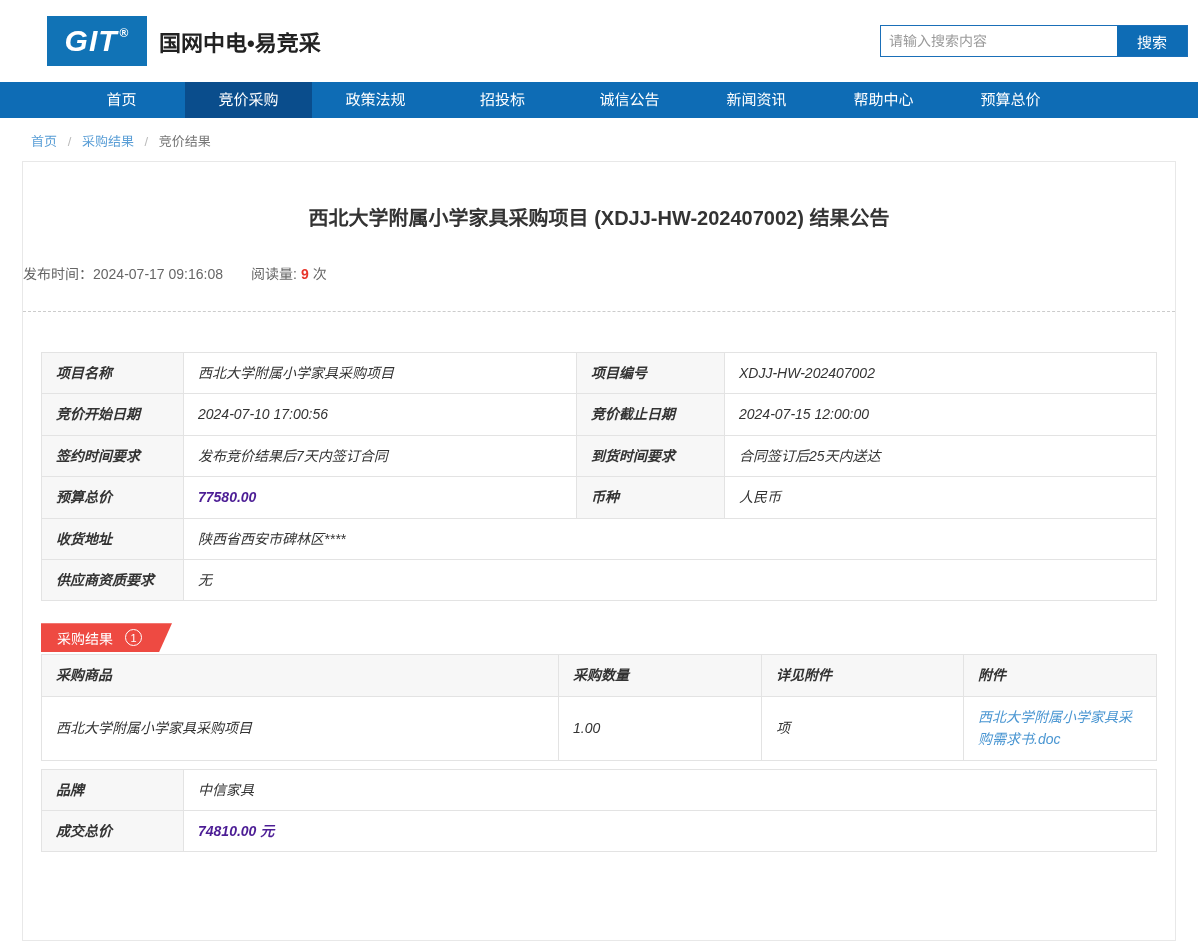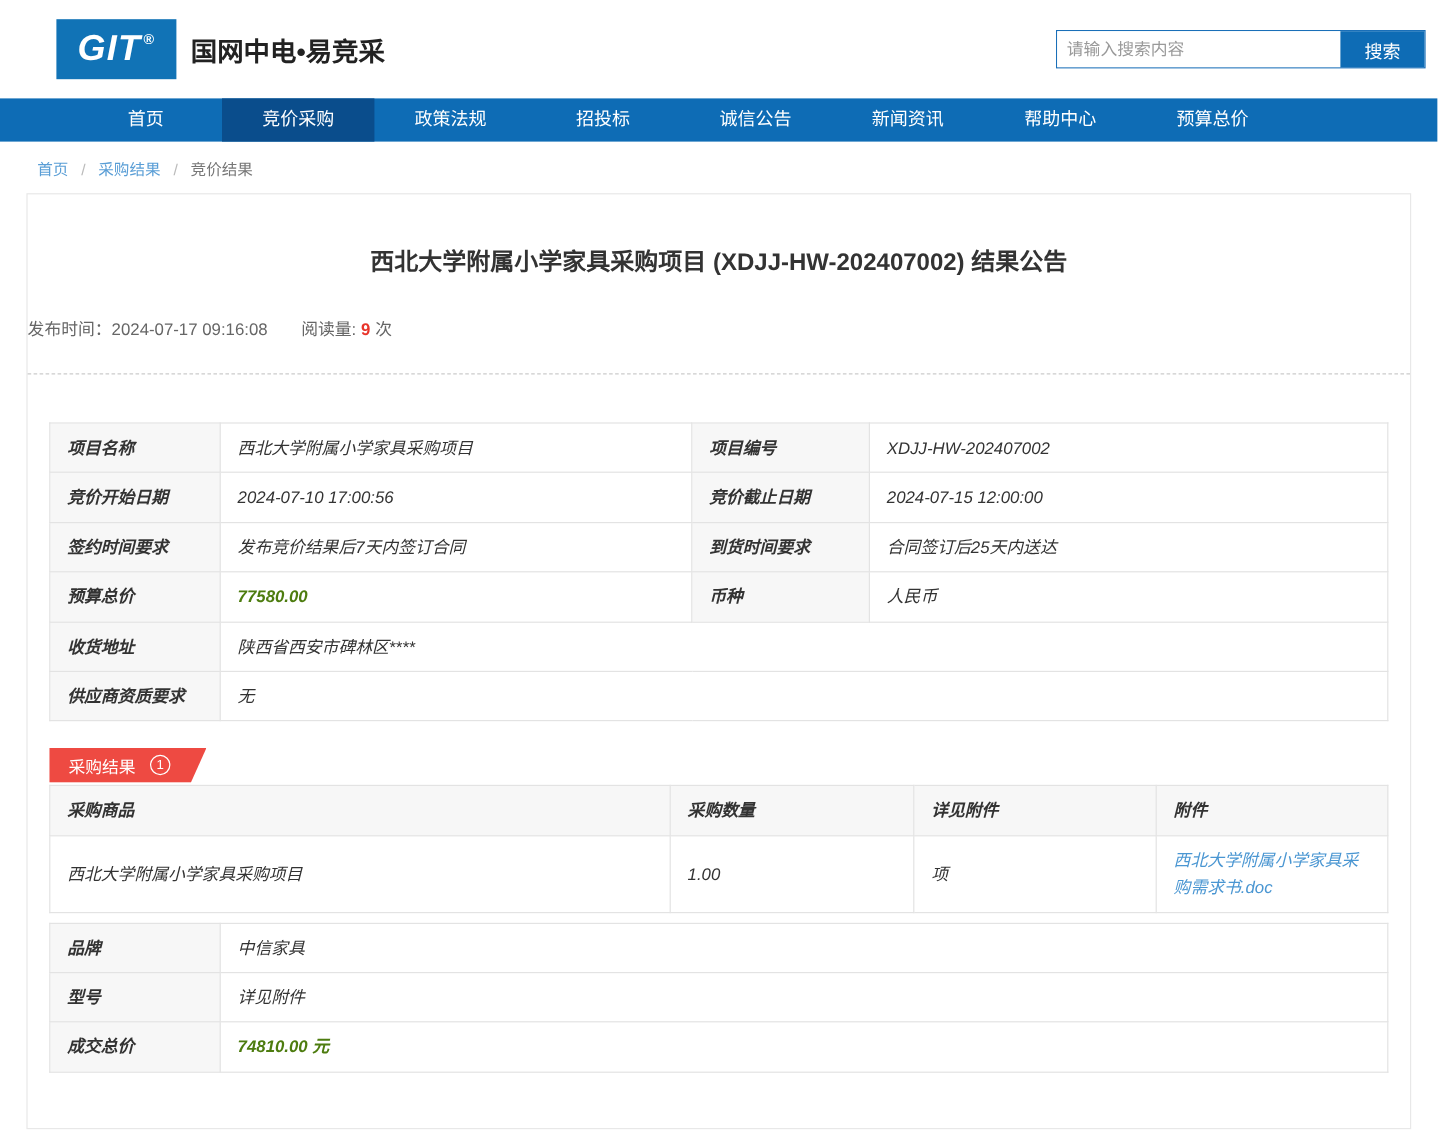--- a/index.html
+++ b/index.html
@@ -51,21 +51,21 @@
   .doc-meta .gap { display:inline-block; width:28px; }
   .doc-meta .views-count { color:#e8352b; font-weight:bold; margin:0 4px; }
   .dash-divider { border-bottom:1px dashed #ccc; margin-top:28px; }
   
   .tbl-wrap { padding:0 18px; }
   table { width:100%; border-collapse:collapse; table-layout:fixed; font-size:14px;font-style:italic; }
   .tbl-project { margin-top:40px; }
   th,td { border:1px solid #e3e3e3; padding:9px 14px; text-align:left; vertical-align:middle; line-height:1.6; }
   th { background:#f7f7f7; font-weight:bold; color:#333; }
   td { color:#333; background:#fff; }
-  .red { color:#4d7c0f; font-weight:bold; }
+  .red { color:#4c1d95; font-weight:bold; }
   
   .result-badge {
     margin:22px 0 0 18px; display:inline-flex; align-items:center;
     background:#ee4a42; color:#fff; height:29px;
     padding:0 30px 0 16px; font-size:14px;
     clip-path:polygon(0 0,100% 0,calc(100% - 13px) 100%,0 100%);
   }
   .badge-num {
     display:inline-flex; align-items:center; justify-content:center;
     width:17px; height:17px; border:1px solid #fff; border-radius:50%;
@@ -200,24 +200,20 @@
       <colgroup>
           <col style="width:142px">
           <col>
         </colgroup>
       <tbody>
           <tr>
         <th>品牌</th>
         <td>中信家具</td>
       </tr>
       <tr>
-        <th>型号</th>
-        <td>详见附件</td>
-      </tr>
-      <tr>
         <th>成交总价</th>
         <td class="red">74810.00 元</td>
       </tr>
 
     </tbody>
       </table>
   </div>
 
 </div>
 

